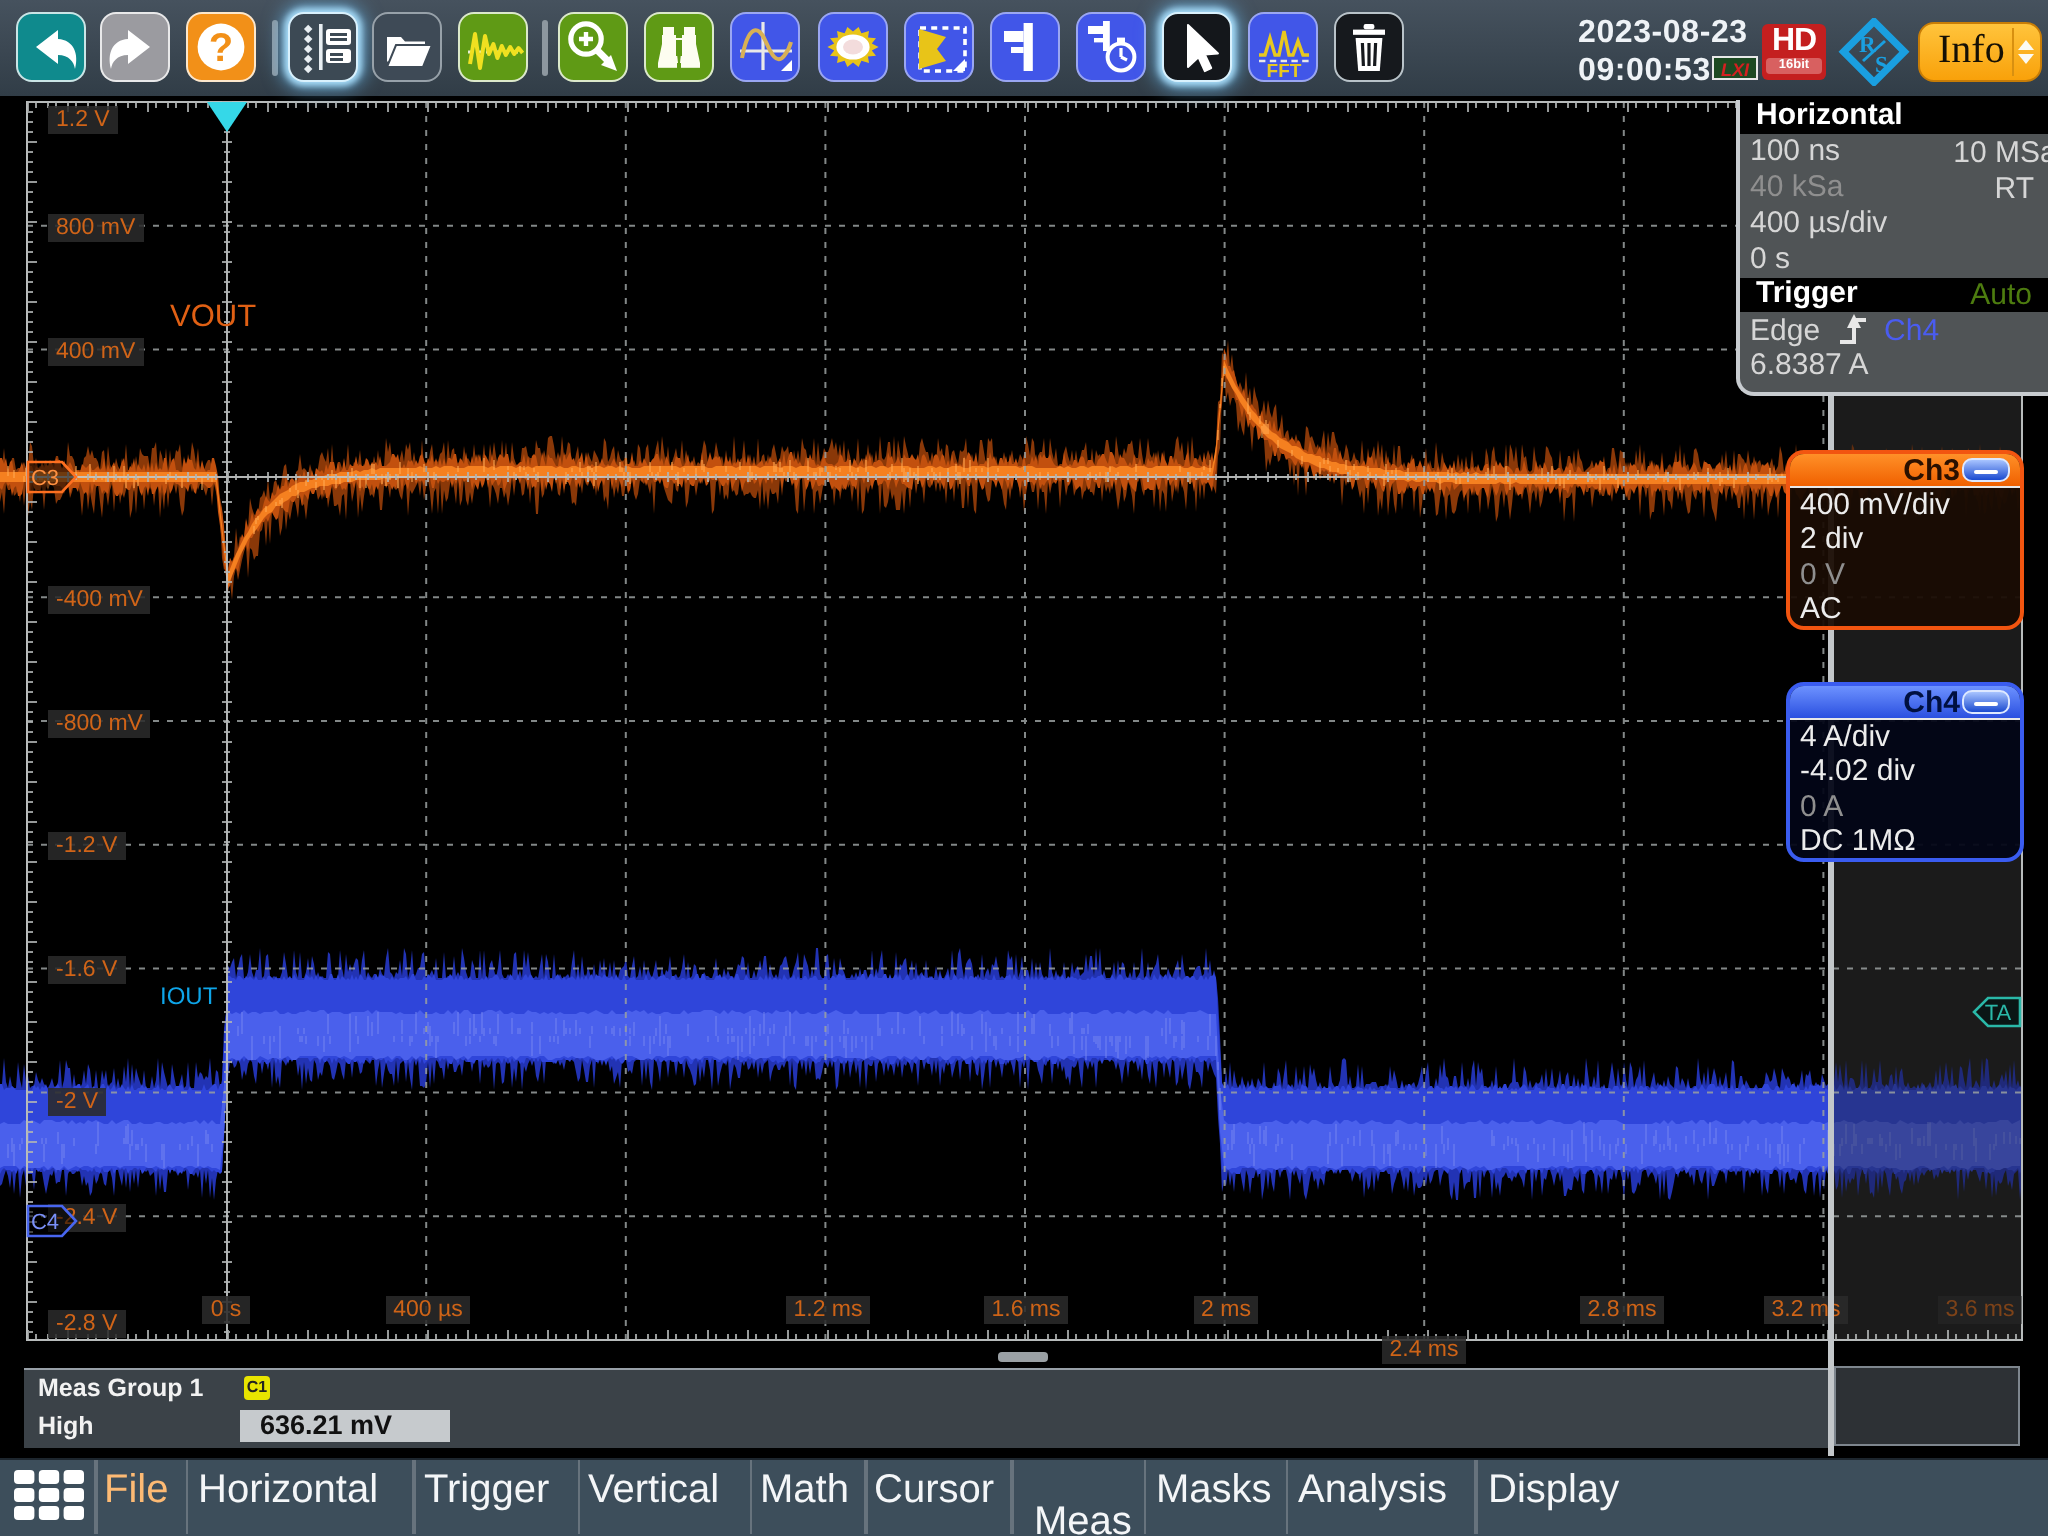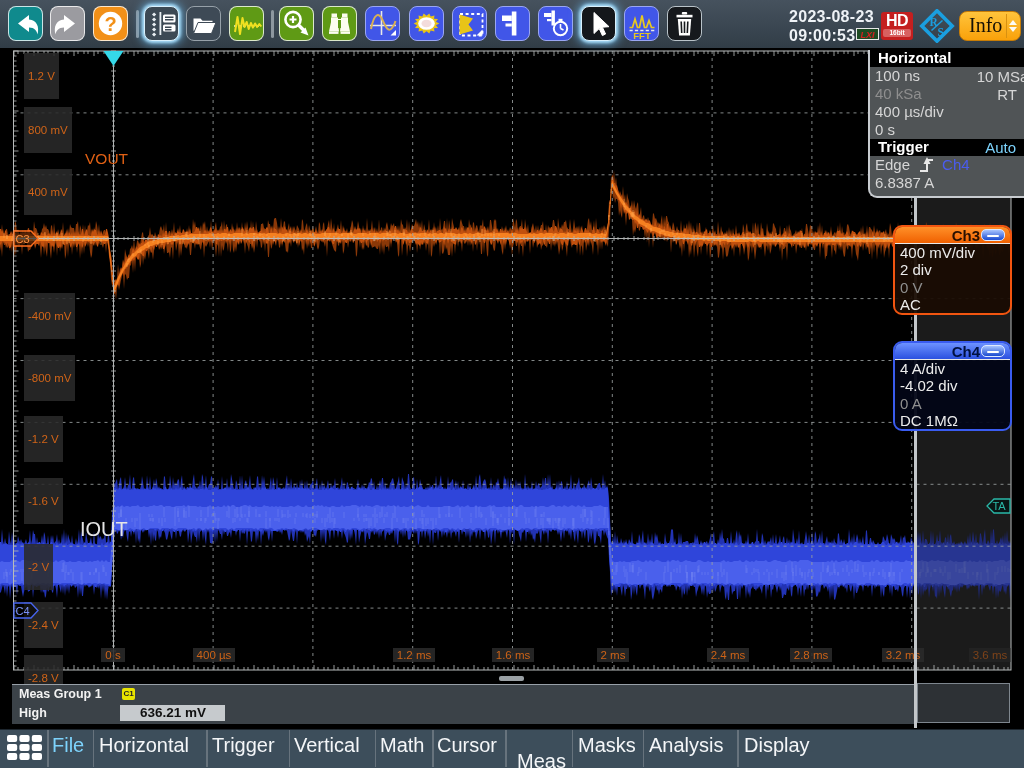--- a/index.html
+++ b/index.html
@@ -1,23 +1,23 @@
 <!DOCTYPE html>
 <html><head><meta charset="utf-8"><style>
 * {margin:0;padding:0;box-sizing:border-box}
 html,body {width:1024px;height:768px;overflow:hidden;background:#000;font-family:"Liberation Sans",sans-serif}
 #toolbar {position:absolute;left:0;top:0;width:1024px;height:48px;background:linear-gradient(#46525e,#313d47);z-index:50}
 .tb {position:absolute;top:6px;width:35px;height:35px;border-radius:8px;border:1.5px solid}
 .tb svg {position:absolute;left:-1.5px;top:-1.5px}
 #scope {position:absolute;left:0;top:48px;z-index:1}
-.vlab {position:absolute;left:24px;background:rgba(42,42,42,0.88);color:#d06418;font-size:11.5px;padding:17px 4px;z-index:2;white-space:nowrap}
+.vlab {position:absolute;left:24px;background:rgba(42,42,42,0.88);color:#d06418;font-size:11.5px;padding:1px 4px;z-index:2;white-space:nowrap}
 .tlab {position:absolute;top:649px;width:80px;text-align:center;z-index:2;color:#cd6317;font-size:11.5px}
 .tlab b {font-weight:normal;background:rgba(42,42,42,0.88);padding:1px 4px}
 #vout {position:absolute;left:85px;top:150px;color:#e06014;font-size:15.5px;z-index:2}
-#iout {position:absolute;left:80px;top:518px;color:#e5e5e5;font-size:20px;z-index:2}
+#iout {position:absolute;left:80px;top:491px;color:#0ea5e9;font-size:12px;z-index:2}
 #splitter {position:absolute;left:914px;top:50px;width:2.5px;height:678px;background:#c3c7ca;z-index:5}
 #horpanel {position:absolute;left:868px;top:50px;width:156px;height:148px;z-index:10;
   border-left:2px solid #c8ccd0;border-bottom:2px solid #c8ccd0;border-radius:0 0 0 9px;background:#505456;overflow:hidden}
 .ph {height:16.5px;background:#000;color:#fff;font-weight:bold;font-size:15px;line-height:16px;position:relative}
 .pr {height:18.2px;color:#d6d6d6;font-size:15px;line-height:17.5px;padding-left:5px;position:relative;white-space:nowrap}
 .pr .rr,.ph .rr {position:absolute;top:1px}
 .dim,.chrow.dim {color:#8f8f8f}
 .chbox {position:absolute;left:893px;width:119px;z-index:10;border:2px solid;border-radius:9px;overflow:hidden}
 .chhead {height:17px;position:relative;border-bottom:1px solid #e8e8e8}
 .chhead span {position:absolute;left:0;right:30px;text-align:right;font-weight:bold;font-size:15px;line-height:17px}
@@ -234,21 +234,21 @@
 <div class="vlab" style="top:478px">-1.6 V</div>
 <div class="vlab" style="top:544px">-2 V</div>
 <div class="vlab" style="top:602px">-2.4 V</div>
 <div class="vlab" style="top:655px">-2.8 V</div>
 <div class="tlab" style="left:73px;"><b>0 s</b></div>
 <div class="tlab" style="left:174px;"><b>400 µs</b></div>
 <div class="tlab" style="left:274px;margin-top:39px;"><b>800 µs</b></div>
 <div class="tlab" style="left:374px;"><b>1.2 ms</b></div>
 <div class="tlab" style="left:473px;"><b>1.6 ms</b></div>
 <div class="tlab" style="left:573px;"><b>2 ms</b></div>
-<div class="tlab" style="left:688px;"><b>2.4 ms</b></div>
+<div class="tlab" style="left:672px;margin-top:20px;"><b>2.4 ms</b></div>
 <div class="tlab" style="left:771px;"><b>2.8 ms</b></div>
 <div class="tlab" style="left:863px;"><b>3.2 ms</b></div>
 <div class="tlab" style="left:957px;width:66px;opacity:0.55;"><b>3.6 ms</b></div>
 
 <svg style="position:absolute;left:0;top:0;z-index:3" width="1024" height="768" viewBox="0 0 1024 768">
     <path d="M14 231.0 h17 l7 7.5 l-7 7.5 h-17 z" fill="rgba(0,0,0,0.55)" stroke="#ff7020" stroke-width="1.3"></path>
     <text x="22.5" y="242.5" font-size="11" fill="#ff9040" text-anchor="middle" font-family="Liberation Sans, sans-serif">C3</text>
     <path d="M14 603.0 h17 l7 7.5 l-7 7.5 h-17 z" fill="rgba(0,0,0,0.55)" stroke="#4866f0" stroke-width="1.3"></path>
     <text x="22.5" y="614.5" font-size="11" fill="#7a90f8" text-anchor="middle" font-family="Liberation Sans, sans-serif">C4</text>
     <path d="M1010 499 h-16 l-7 7 l7 7 h16 z" fill="rgba(0,20,18,0.6)" stroke="#2ab8a8" stroke-width="1.3"></path>
@@ -258,21 +258,21 @@
 <div id="iout">IOUT</div>
 <div id="scrollh"></div>
 <div id="splitter"></div>
 
 <div id="horpanel">
  <div class="ph"><span style="padding-left:8px">Horizontal</span></div>
  <div class="pr"><span>100 ns</span><span class="rr" style="right:-16px">10 MSa/s</span></div>
  <div class="pr"><span class="dim">40 kSa</span><span class="rr" style="right:7px">RT</span></div>
  <div class="pr"><span>400 µs/div</span></div>
  <div class="pr"><span>0 s</span></div>
- <div class="ph"><span style="padding-left:8px">Trigger</span><span class="rr" style="right:8px;color:#7dd3fc;font-weight:normal">Auto</span></div>
+ <div class="ph"><span style="padding-left:8px">Trigger</span><span class="rr" style="right:8px;color:#4d7c0f;font-weight:normal">Auto</span></div>
  <div class="pr"><span>Edge</span><svg width="26" height="18" viewBox="0 0 26 18" style="vertical-align:-4px;margin-left:6px">
         <path d="M4 15 h7 V6" stroke="#e8e8e8" stroke-width="2" fill="none"></path>
         <polygon points="11,1 7.5,8 14.5,8" fill="#e8e8e8"></polygon>
         <path d="M11 5 l8 0" stroke="#e8e8e8" stroke-width="0"></path>
         <path d="M11 4 h6" stroke="#e8e8e8" stroke-width="2"></path>
       </svg><span style="color:#4a5cf0">Ch4</span></div>
  <div class="pr"><span>6.8387 A</span></div>
 </div>
 <div class="chbox" style="top:225px;border-color:#f25510;background:rgba(26,12,3,0.94)">
  <div class="chhead" style="background:linear-gradient(#ff9028,#f06000)">
@@ -295,39 +295,39 @@
  <div class="chrow">DC 1MΩ</div>
 </div>
 
 <div id="measL">
  <div style="height:19px;position:relative">
    <span style="position:absolute;left:7px;top:2px;font-weight:bold;font-size:12.5px;color:#f2f2f2">Meas Group 1</span>
    <span style="position:absolute;left:110px;top:3px;width:13px;height:12px;background:#e8e400;border-radius:2px;color:#222;font-size:8px;font-weight:bold;text-align:center;line-height:12px">C1</span>
  </div>
  <div style="height:19px;position:relative">
    <span style="position:absolute;left:7px;top:2px;font-weight:bold;font-size:12.5px;color:#f2f2f2">High</span>
-   <span style="position:absolute;left:108px;top:1px;width:105px;height:16px;background:#c6cacd;color:#111;font-weight:bold;font-size:13.5px;text-align:right;padding-right:19px;box-sizing:border-box">636.21 mV</span>
+   <span style="position:absolute;left:108px;top:1px;width:105px;height:16px;background:#c6cacd;color:#111;font-weight:bold;font-size:13.5px;text-align:center;padding-right:19px;box-sizing:border-box">636.21 mV</span>
  </div>
 </div>
 <div id="measR"></div>
 <div id="menubar">
     <svg style="position:absolute;left:7px;top:5px" width="36" height="26" viewBox="0 0 36 26">
       <g fill="#fff">
         <rect x="0.0" y="0" width="10.2" height="7" rx="2"></rect>
         <rect x="12.4" y="0" width="10.2" height="7" rx="2"></rect>
         <rect x="24.8" y="0" width="10.2" height="7" rx="2"></rect>
         <rect x="0.0" y="9" width="10.2" height="7" rx="2"></rect>
         <rect x="12.4" y="9" width="10.2" height="7" rx="2"></rect>
         <rect x="24.8" y="9" width="10.2" height="7" rx="2"></rect>
         <rect x="0.0" y="18" width="10.2" height="7" rx="2"></rect>
         <rect x="12.4" y="18" width="10.2" height="7" rx="2"></rect>
         <rect x="24.8" y="18" width="10.2" height="7" rx="2"></rect>
       </g>
     </svg>
-    <span style="position:absolute;left:52px;top:4px;font-size:20px;color:#7dd3fc">File</span>
+    <span style="position:absolute;left:52px;top:4px;font-size:20px;color:#fdba74">File</span>
     <span style="position:absolute;left:99px;top:4px;font-size:20px;color:#f4f6f8">Horizontal</span>
     <span style="position:absolute;left:212px;top:4px;font-size:20px;color:#f4f6f8">Trigger</span>
     <span style="position:absolute;left:294px;top:4px;font-size:20px;color:#f4f6f8">Vertical</span>
     <span style="position:absolute;left:380px;top:4px;font-size:20px;color:#f4f6f8">Math</span>
     <span style="position:absolute;left:437px;top:4px;font-size:20px;color:#f4f6f8">Cursor</span>
     <span style="position:absolute;left:517px;top:20px;font-size:20px;color:#f4f6f8">Meas</span>
     <span style="position:absolute;left:578px;top:4px;font-size:20px;color:#f4f6f8">Masks</span>
     <span style="position:absolute;left:649px;top:4px;font-size:20px;color:#f4f6f8">Analysis</span>
     <span style="position:absolute;left:744px;top:4px;font-size:20px;color:#f4f6f8">Display</span>
     <div style="position:absolute;left:47px;top:0;width:1.5px;height:37px;background:#67737d"></div>

